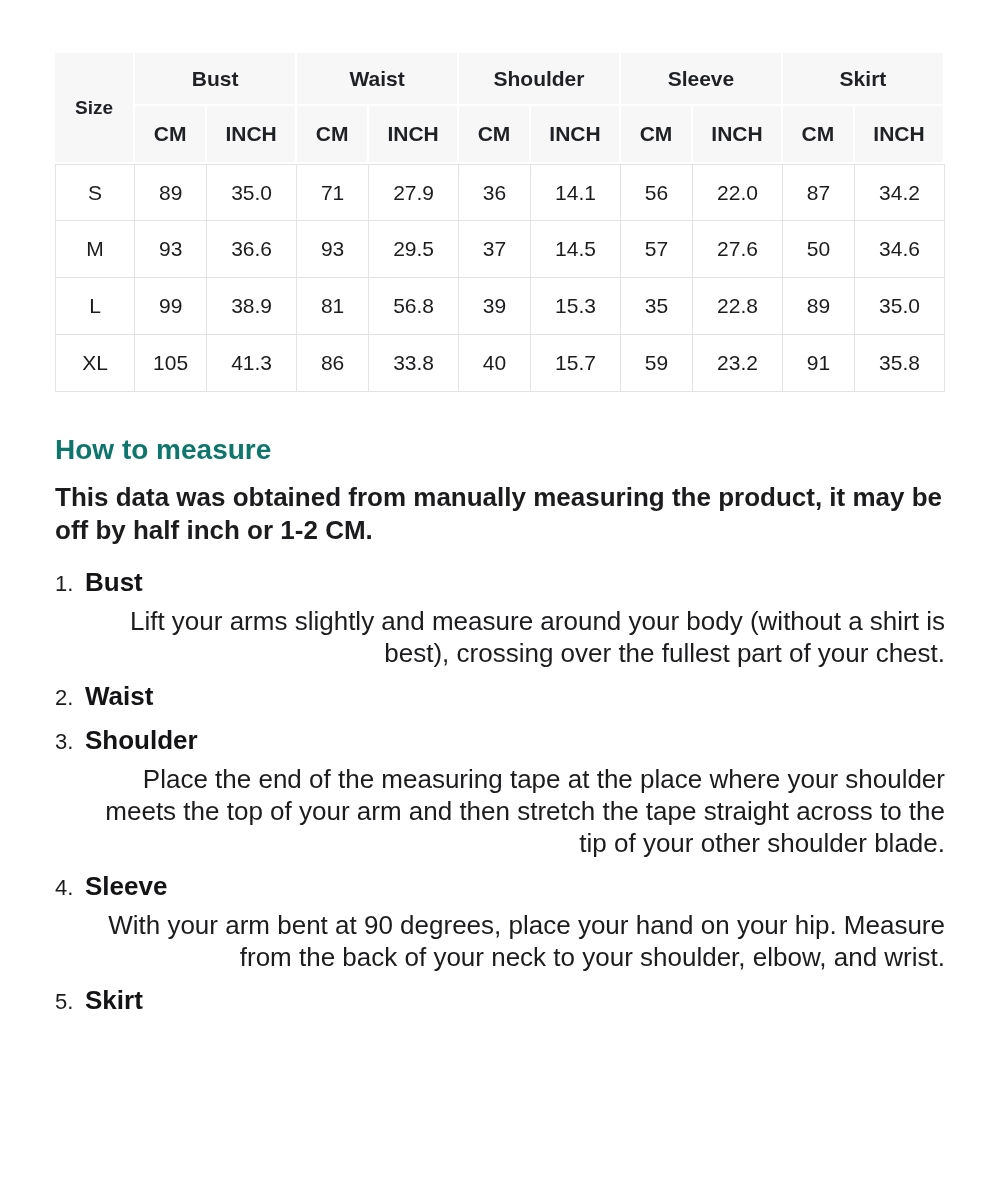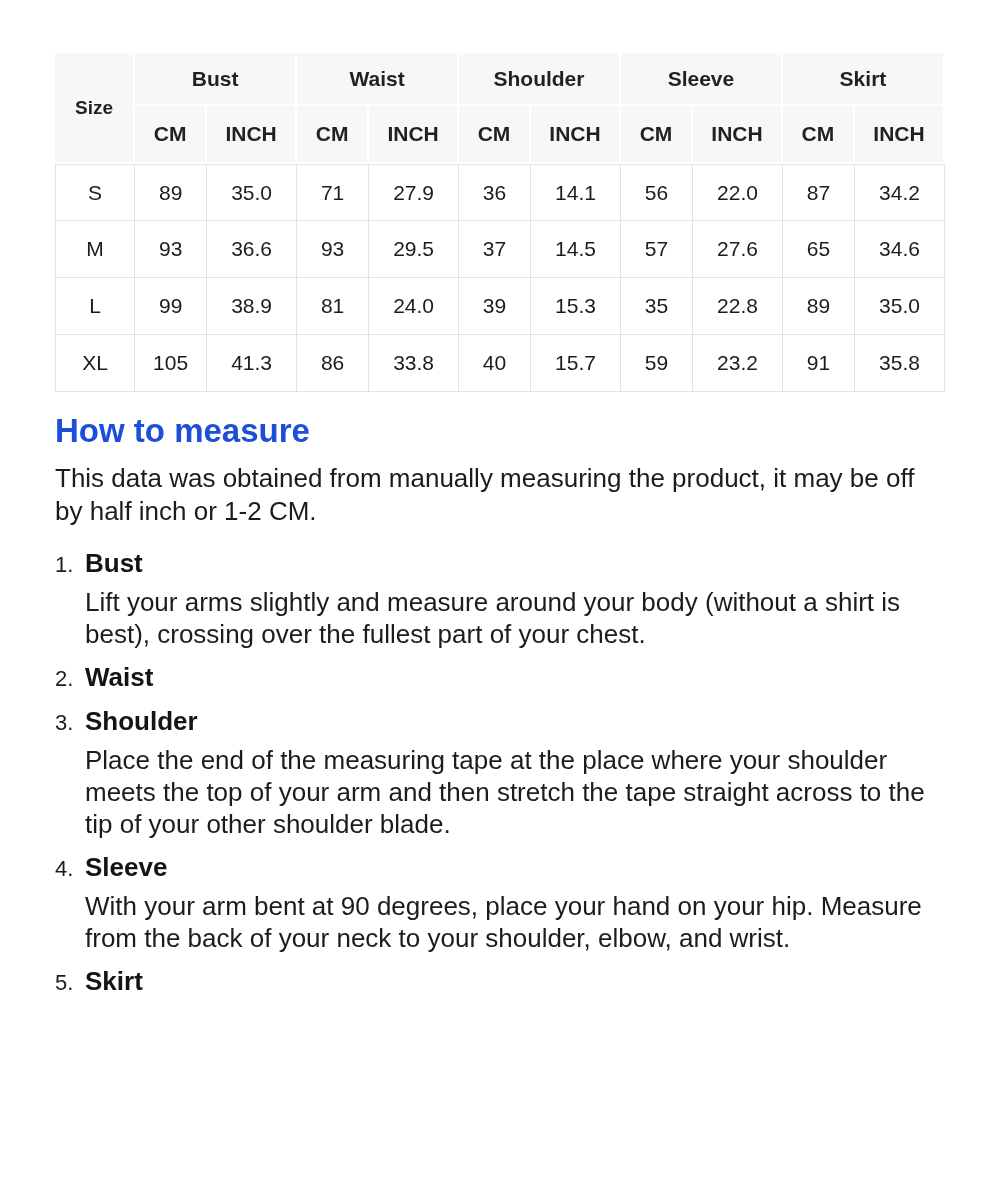--- a/index.html
+++ b/index.html
@@ -46,30 +46,31 @@
     text-align: center;
     vertical-align: middle;
     border-right: 1px solid #e3e3e6;
     border-bottom: 1px solid #e3e3e6;
   }
   tbody td:first-child { border-left: 1px solid #e3e3e6; }
   tbody tr:first-child td { border-top: 1px solid #e3e3e6; }
 
   
   h2.howto-title {
-    margin-top: 22px;
-    font-size: 33px;
+    margin-top: 41px;
+    font-size: 28px;
     line-height: 34px;
     font-weight: 700;
-    color: #1d4ed8;
+    color: #0f766e;
   }
   p.howto-intro {
     margin-top: 14px;
     font-size: 26px;
     line-height: 33px;
+    font-weight: bold;
   }
   .steps { margin-top: 20px; }
   .step {
     display: flex;
     align-items: baseline;
     margin-bottom: 12px;
   }
   .step-num {
     flex: 0 0 30px;
     font-size: 22px;
@@ -79,20 +80,21 @@
   .step-term {
     font-size: 26px;
     line-height: 30px;
     font-weight: 700;
     color: #141416;
   }
   .step-desc {
     margin-top: 8px;
     font-size: 26px;
     line-height: 32px;
+    text-align: right;
   }
 </style>
 </head>
 <body>
 
 <div class="page">
 
   <table class="size-table">
     <colgroup id="cols">
         <col class="col-size">
@@ -146,29 +148,29 @@
         <tr>
           <td>M</td>
           <td>93</td>
           <td>36.6</td>
           <td>93</td>
           <td>29.5</td>
           <td>37</td>
           <td>14.5</td>
           <td>57</td>
           <td>27.6</td>
-          <td>65</td>
+          <td>50</td>
           <td>34.6</td>
         </tr>
         <tr>
           <td>L</td>
           <td>99</td>
           <td>38.9</td>
           <td>81</td>
-          <td>24.0</td>
+          <td>56.8</td>
           <td>39</td>
           <td>15.3</td>
           <td>35</td>
           <td>22.8</td>
           <td>89</td>
           <td>35.0</td>
         </tr>
         <tr>
           <td>XL</td>
           <td>105</td>

